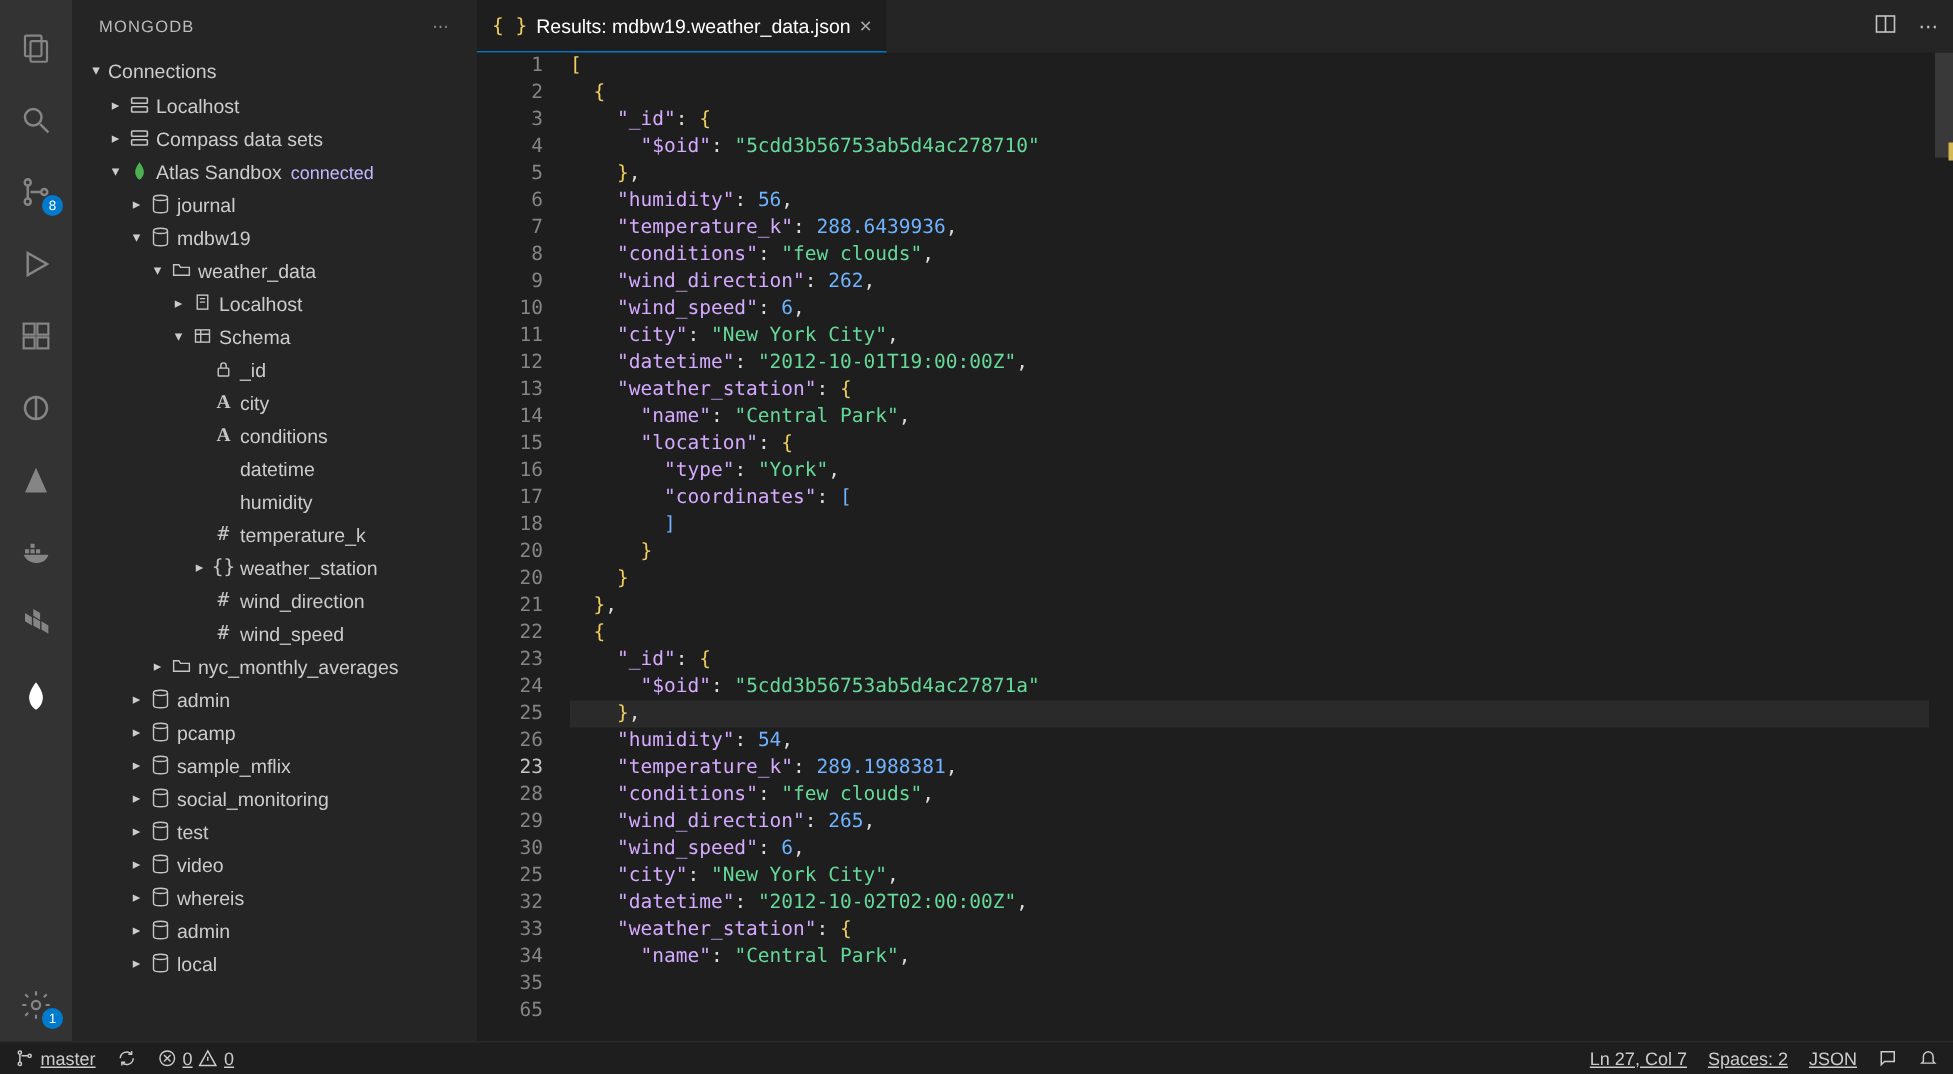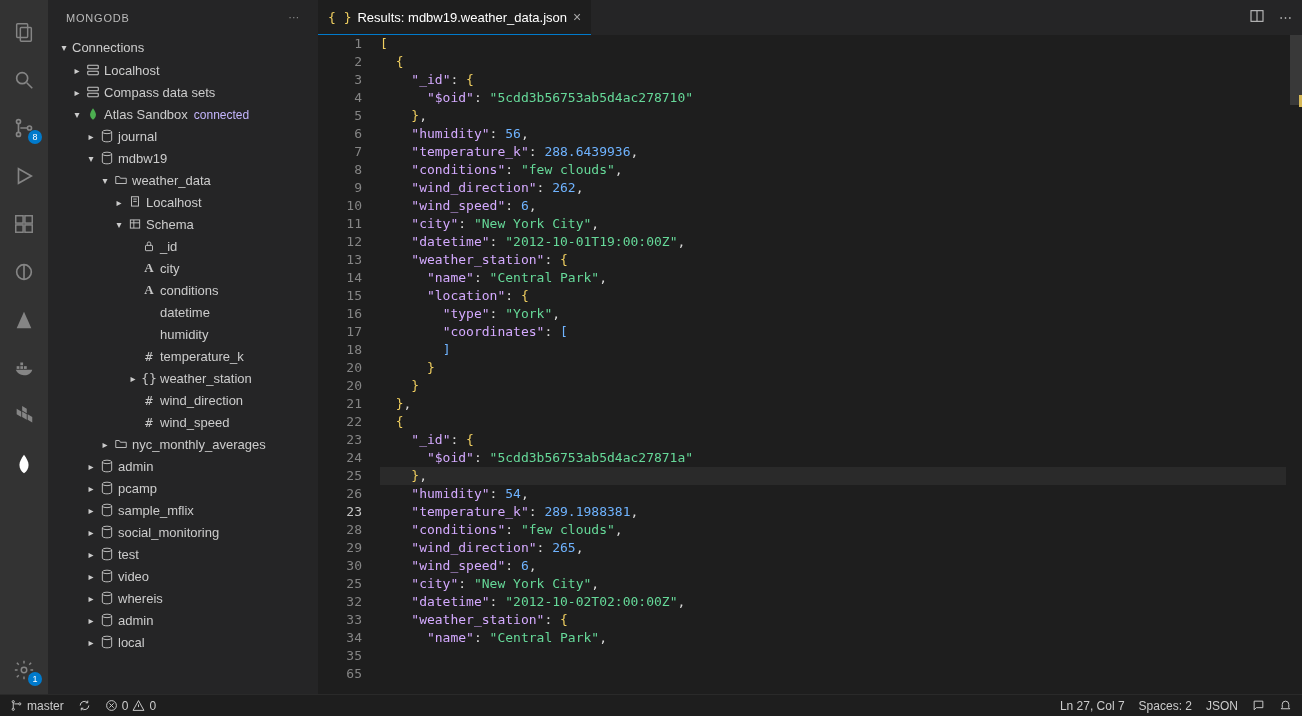--- a/index.html
+++ b/index.html
@@ -206,20 +206,21 @@
   .status-bar {
     height: 22px;
     background: #1e1e1e;
     border-top: 1px solid #2a2a2a;
     display: flex;
     align-items: center;
     font-size: 12px;
     color: #cccccc;
     padding: 0 10px;
     gap: 14px;
+    text-decoration: underline;
   }
   .status-bar .spacer { flex: 1; }
   .status-item { display: inline-flex; align-items: center; gap: 4px; }
   .status-item svg { width: 13px; height: 13px; }
 </style>
 </head>
 <body>
 
 <div class="main-area">
 

